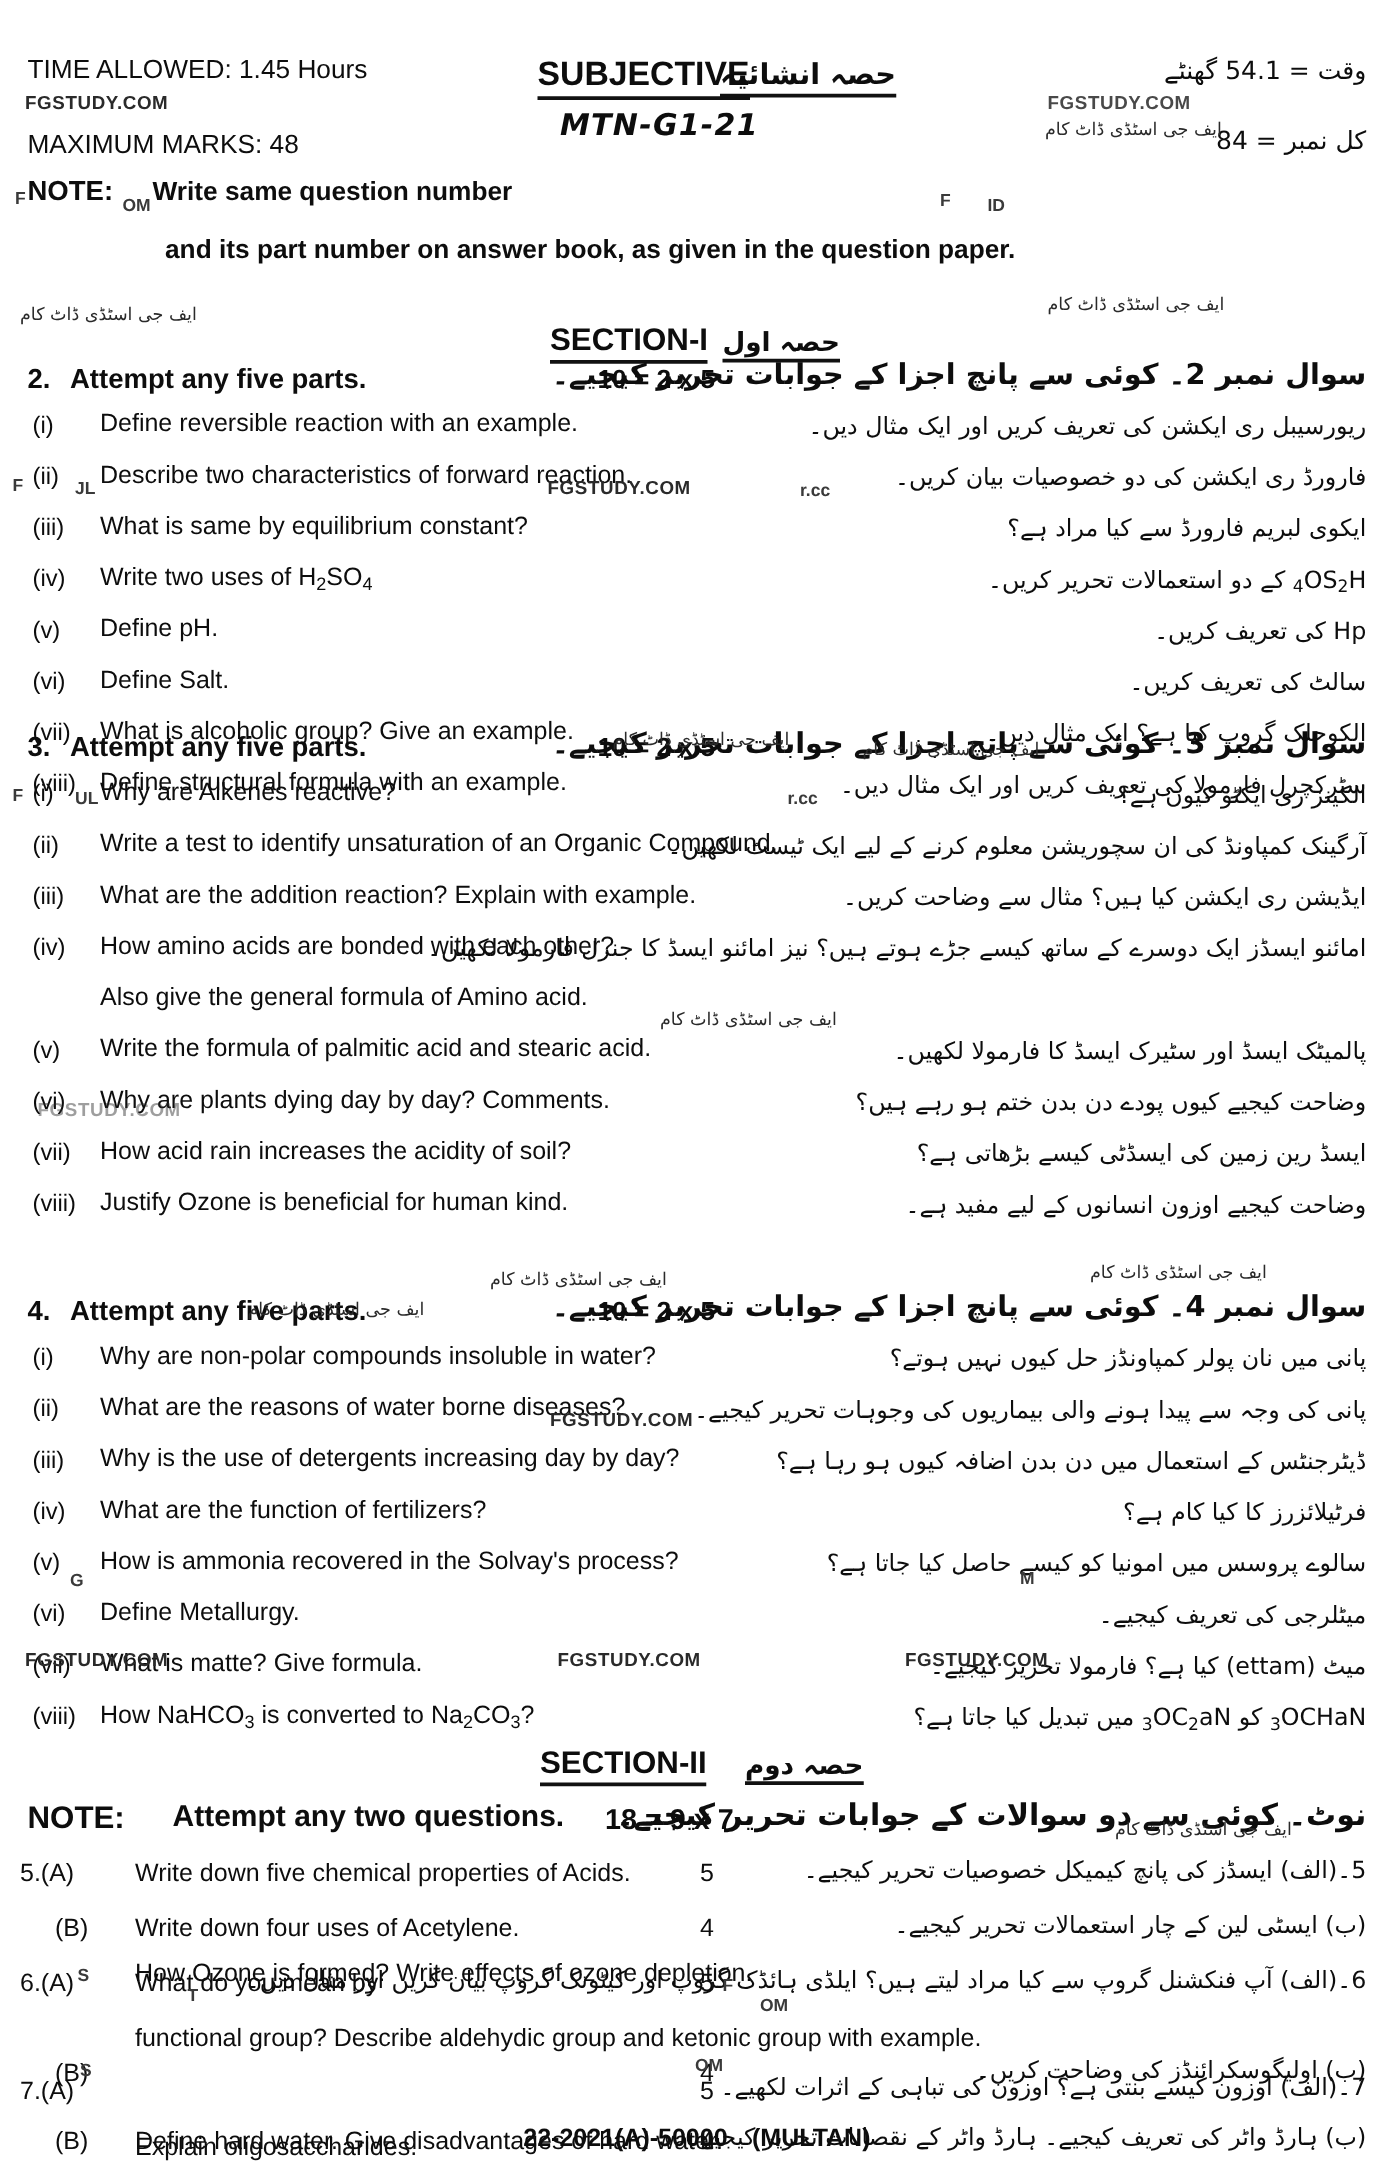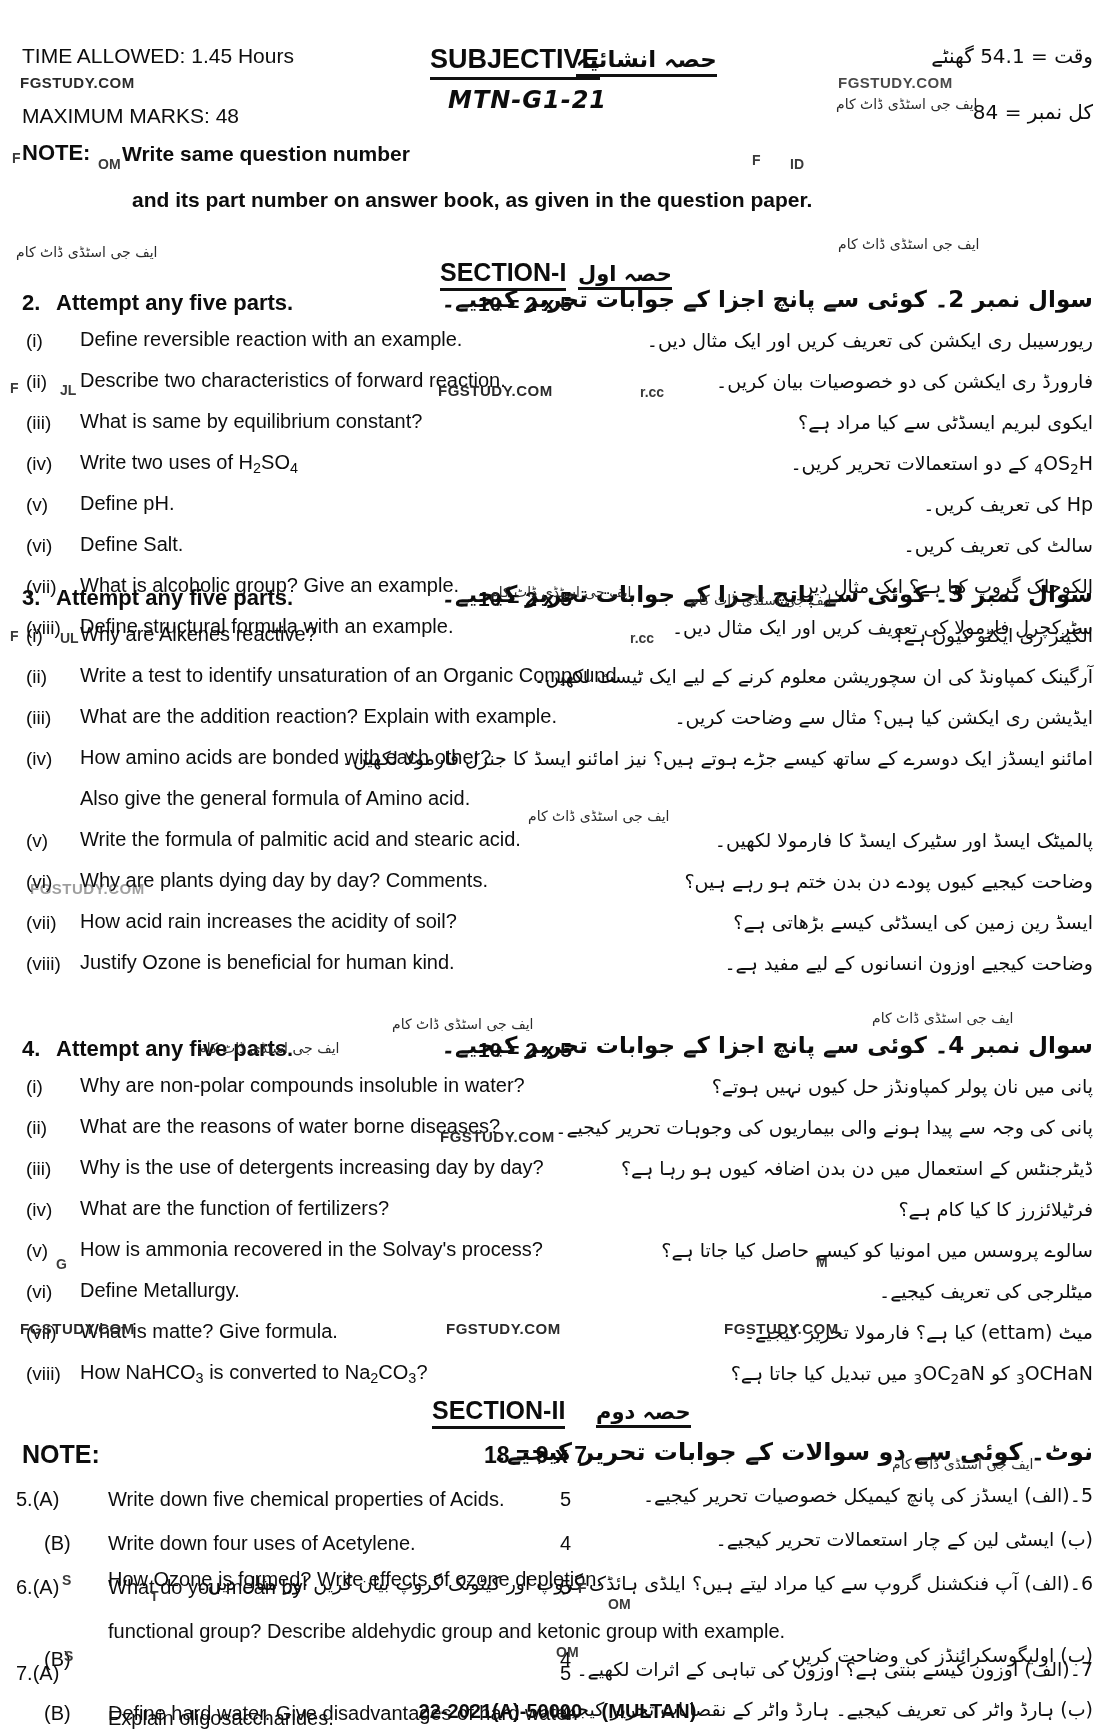--- a/index.html
+++ b/index.html
@@ -129,21 +129,21 @@
       <div class="abs q-marks eng" style="left: 478px; top: 292px;">10 = 2 x 5</div>
       <div class="abs q-head-ur urdu" style="right: 22px; top: 286px;">سوال نمبر 2۔    کوئی سے پانچ اجزا کے جوابات تحریر کیجیے۔</div>
       <div class="abs q-roman eng" style="left: 26px; top: 330px;">(i)</div>
       <div class="abs q-text eng" style="left: 80px; top: 328px;">Define reversible reaction with an example.</div>
       <div class="abs q-text-ur urdu" style="right: 22px; top: 329px;">ریورسیبل ری ایکشن کی تعریف کریں اور ایک مثال دیں۔</div>
       <div class="abs q-roman eng" style="left: 26px; top: 371px;">(ii)</div>
       <div class="abs q-text eng" style="left: 80px; top: 369px;">Describe two characteristics of forward reaction.</div>
       <div class="abs q-text-ur urdu" style="right: 22px; top: 370px;">فارورڈ ری ایکشن کی دو خصوصیات بیان کریں۔</div>
       <div class="abs q-roman eng" style="left: 26px; top: 412px;">(iii)</div>
       <div class="abs q-text eng" style="left: 80px; top: 410px;">What is same by equilibrium constant?</div>
-      <div class="abs q-text-ur urdu" style="right: 22px; top: 411px;">ایکوی لبریم ایسڈٹی سے کیا مراد ہے؟</div>
+      <div class="abs q-text-ur urdu" style="right: 22px; top: 411px;">ایکوی لبریم فارورڈ سے کیا مراد ہے؟</div>
       <div class="abs q-roman eng" style="left: 26px; top: 453px;">(iv)</div>
       <div class="abs q-text eng" style="left: 80px; top: 451px;">Write two uses of  H<sub>2</sub>SO<sub>4</sub></div>
       <div class="abs q-text-ur urdu" style="right: 22px; top: 452px;">H<sub>2</sub>SO<sub>4</sub> کے دو استعمالات تحریر کریں۔</div>
       <div class="abs q-roman eng" style="left: 26px; top: 494px;">(v)</div>
       <div class="abs q-text eng" style="left: 80px; top: 492px;">Define pH.</div>
       <div class="abs q-text-ur urdu" style="right: 22px; top: 493px;">pH کی تعریف کریں۔</div>
       <div class="abs q-roman eng" style="left: 26px; top: 535px;">(vi)</div>
       <div class="abs q-text eng" style="left: 80px; top: 533px;">Define Salt.</div>
       <div class="abs q-text-ur urdu" style="right: 22px; top: 534px;">سالٹ کی تعریف کریں۔</div>
       <div class="abs q-roman eng" style="left: 26px; top: 576px;">(vii)</div>
@@ -232,20 +232,21 @@
       <div class="abs q-roman-ur eng" style="right: 22px; top: 1241px; color: rgb(17, 17, 17);"></div>
       <div class="abs q-roman-ur eng" style="right: 22px; top: 1282px; color: rgb(17, 17, 17);"></div>
       <div class="abs q-roman-ur eng" style="right: 22px; top: 1323px; color: rgb(17, 17, 17);"></div>
       <div class="abs q-roman-ur eng" style="right: 22px; top: 1364px; color: rgb(17, 17, 17);"></div>
     </div>
 
   <div class="abs section-eng" style="left:432px; top:1396px;">SECTION-II</div>
   <div class="abs section-urdu urdu" style="left:596px; top:1400px;">حصہ دوم</div>
 
   <div class="abs eng" style="left:22px; top:1440px; font-size:25px; font-weight:bold;">NOTE:</div>
+  <div class="abs eng" style="left:138px; top:1440px; font-size:24px; font-weight:bold;">Attempt any two questions.</div>
   <div class="abs eng" style="left:484px; top:1442px; font-size:23px; font-weight:bold;">18 = 9 x 7</div>
   <div class="abs urdu" style="right:22px; top:1438px; font-size:24px; font-weight:bold;">نوٹ۔ کوئی سے دو سوالات کے جوابات تحریر کیجیے۔</div>
 
   <div id="sec2-host">
       <div class="abs q-text eng" style="left: 16px; top: 1488px;">5.(A)</div>
       <div class="abs q-text eng" style="left: 108px; top: 1488px;">Write down five chemical properties of Acids.</div>
       <div class="abs q-text eng" style="left: 560px; top: 1488px;">5</div>
       <div class="abs q-text-ur urdu" style="right: 22px; top: 1484px;">5۔(الف) ایسڈز کی پانچ کیمیکل خصوصیات تحریر کیجیے۔</div>
       <div class="abs q-text eng" style="left: 44px; top: 1532px;">(B)</div>
       <div class="abs q-text eng" style="left: 108px; top: 1532px;">Write down four uses of Acetylene.</div>

